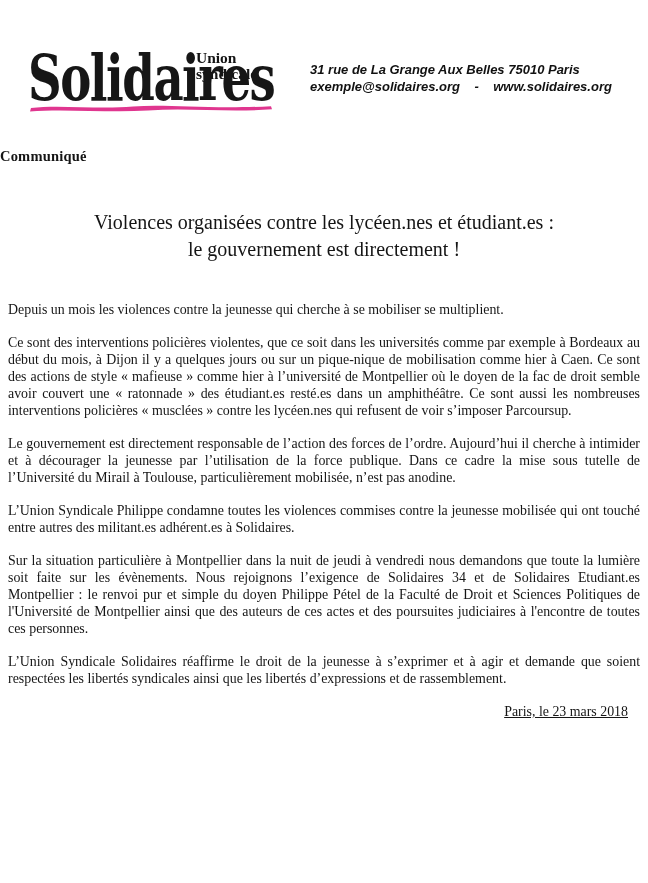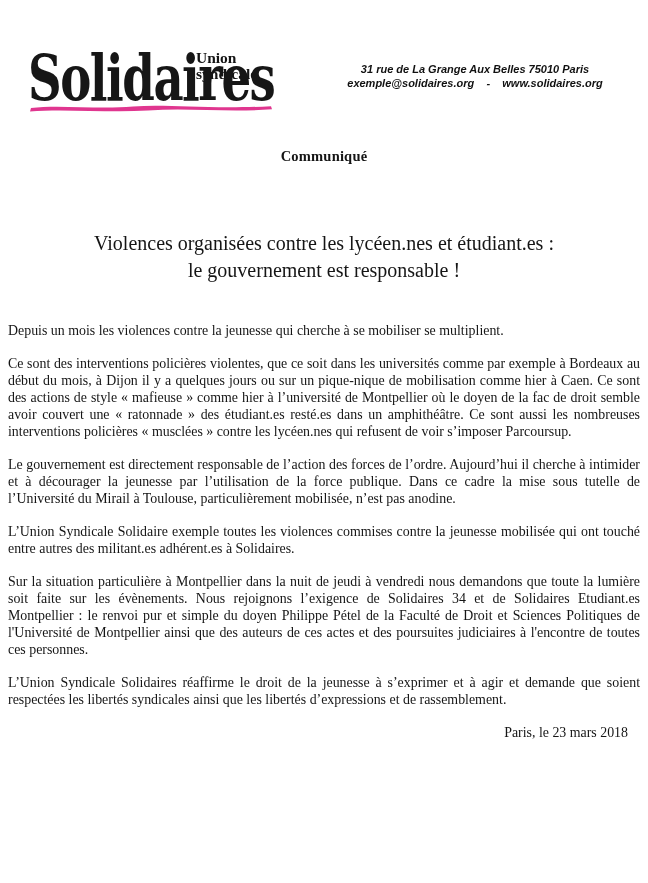--- a/index.html
+++ b/index.html
@@ -29,45 +29,46 @@
     letter-spacing:-2px;color:#161616;
     transform:scaleX(0.74);transform-origin:left top;
     white-space:nowrap;
   }
   .underline-stroke{position:absolute;left:0;top:73px;width:246px;height:10px;}
 
   .contact{
     position:absolute;right:8px;top:62px;width:330px;
     font-family:"Liberation Sans", sans-serif;
     font-weight:bold;font-style:italic;
-    font-size:11px;line-height:1.3;text-align:center;
+    font-size:13px;line-height:1.3;
     color:#111111;
   }
   .contact .line2{white-space:pre;}
 
   
   .communique{
-    margin-top:18px;text-align:center;
+    margin-top:18px;text-align:left;
     font-weight:bold;font-size:14.5px;letter-spacing:.2px;
   }
   .doc-title{
-    margin-top:65px;text-align:center;
+    margin-top:44px;text-align:center;
     font-size:20px;line-height:1.35;font-weight:normal;
   }
 
   
   .content{
     margin-top:38px;padding:0 8px;
     font-size:13.9px;line-height:17px;
     text-align:justify;
   }
   .content p{margin:0 0 16px 0;}
   .dateline{
     margin-top:9px;text-align:right;padding-right:12px;
     font-size:13.9px;
+    text-decoration:underline;
   }
 </style>
 </head>
 <body>
 
 <div class="page">
 
   <div class="header">
     <div class="logo">
       <div class="org-small">Union
@@ -82,26 +83,26 @@
     <div class="contact">
       <div class="line1">31 rue de La Grange Aux Belles 75010 Paris</div>
       <div class="line2">exemple@solidaires.org    -    www.solidaires.org</div>
     </div>
   </div>
 
   <div class="communique">Communiqué</div>
 
   <div class="doc-title">
     <div>Violences organisées contre les lycéen.nes et étudiant.es :</div>
-    <div>le gouvernement est responsable !</div>
+    <div>le gouvernement est directement !</div>
   </div>
 
   <div class="content">
     <p>Depuis un mois les violences contre la jeunesse qui cherche à se mobiliser se multiplient.</p>
     <p>Ce sont des interventions policières violentes, que ce soit dans les universités comme par exemple à Bordeaux au début du mois, à Dijon il y a quelques jours ou sur un pique-nique de mobilisation  comme hier à Caen. Ce sont des actions de style « mafieuse » comme hier à l’université de Montpellier où le doyen de la fac de droit semble avoir couvert une « ratonnade » des étudiant.es resté.es dans un amphithéâtre. Ce sont aussi les nombreuses interventions policières « musclées » contre les lycéen.nes qui refusent de voir s’imposer Parcoursup.</p>
     <p>Le gouvernement est directement responsable de l’action des forces de l’ordre. Aujourd’hui il cherche à intimider et à décourager la jeunesse par l’utilisation de la force publique. Dans ce cadre la mise sous tutelle de l’Université du Mirail à Toulouse, particulièrement mobilisée, n’est pas anodine.</p>
-    <p>L’Union Syndicale Solidaire exemple toutes les violences commises contre la jeunesse mobilisée qui ont touché entre autres des militant.es adhérent.es à Solidaires.</p>
+    <p>L’Union Syndicale Philippe condamne toutes les violences commises contre la jeunesse mobilisée qui ont touché entre autres des militant.es adhérent.es à Solidaires.</p>
     <p>Sur la situation particulière à Montpellier dans la nuit de jeudi à vendredi nous demandons que toute la lumière soit faite sur les évènements. Nous rejoignons l’exigence de Solidaires 34 et de Solidaires Etudiant.es Montpellier : le renvoi pur et simple du doyen Philippe Pétel de la Faculté de Droit et Sciences Politiques de l'Université de Montpellier ainsi que des auteurs de ces actes et des poursuites judiciaires à l'encontre de toutes ces personnes.</p>
     <p>L’Union Syndicale Solidaires réaffirme le droit de la jeunesse à s’exprimer et à agir et demande que soient respectées les libertés syndicales ainsi que les libertés d’expressions et de rassemblement.</p>
     <div class="dateline">Paris, le 23 mars 2018</div>
   </div>
 
 </div>
 
 </body></html>

